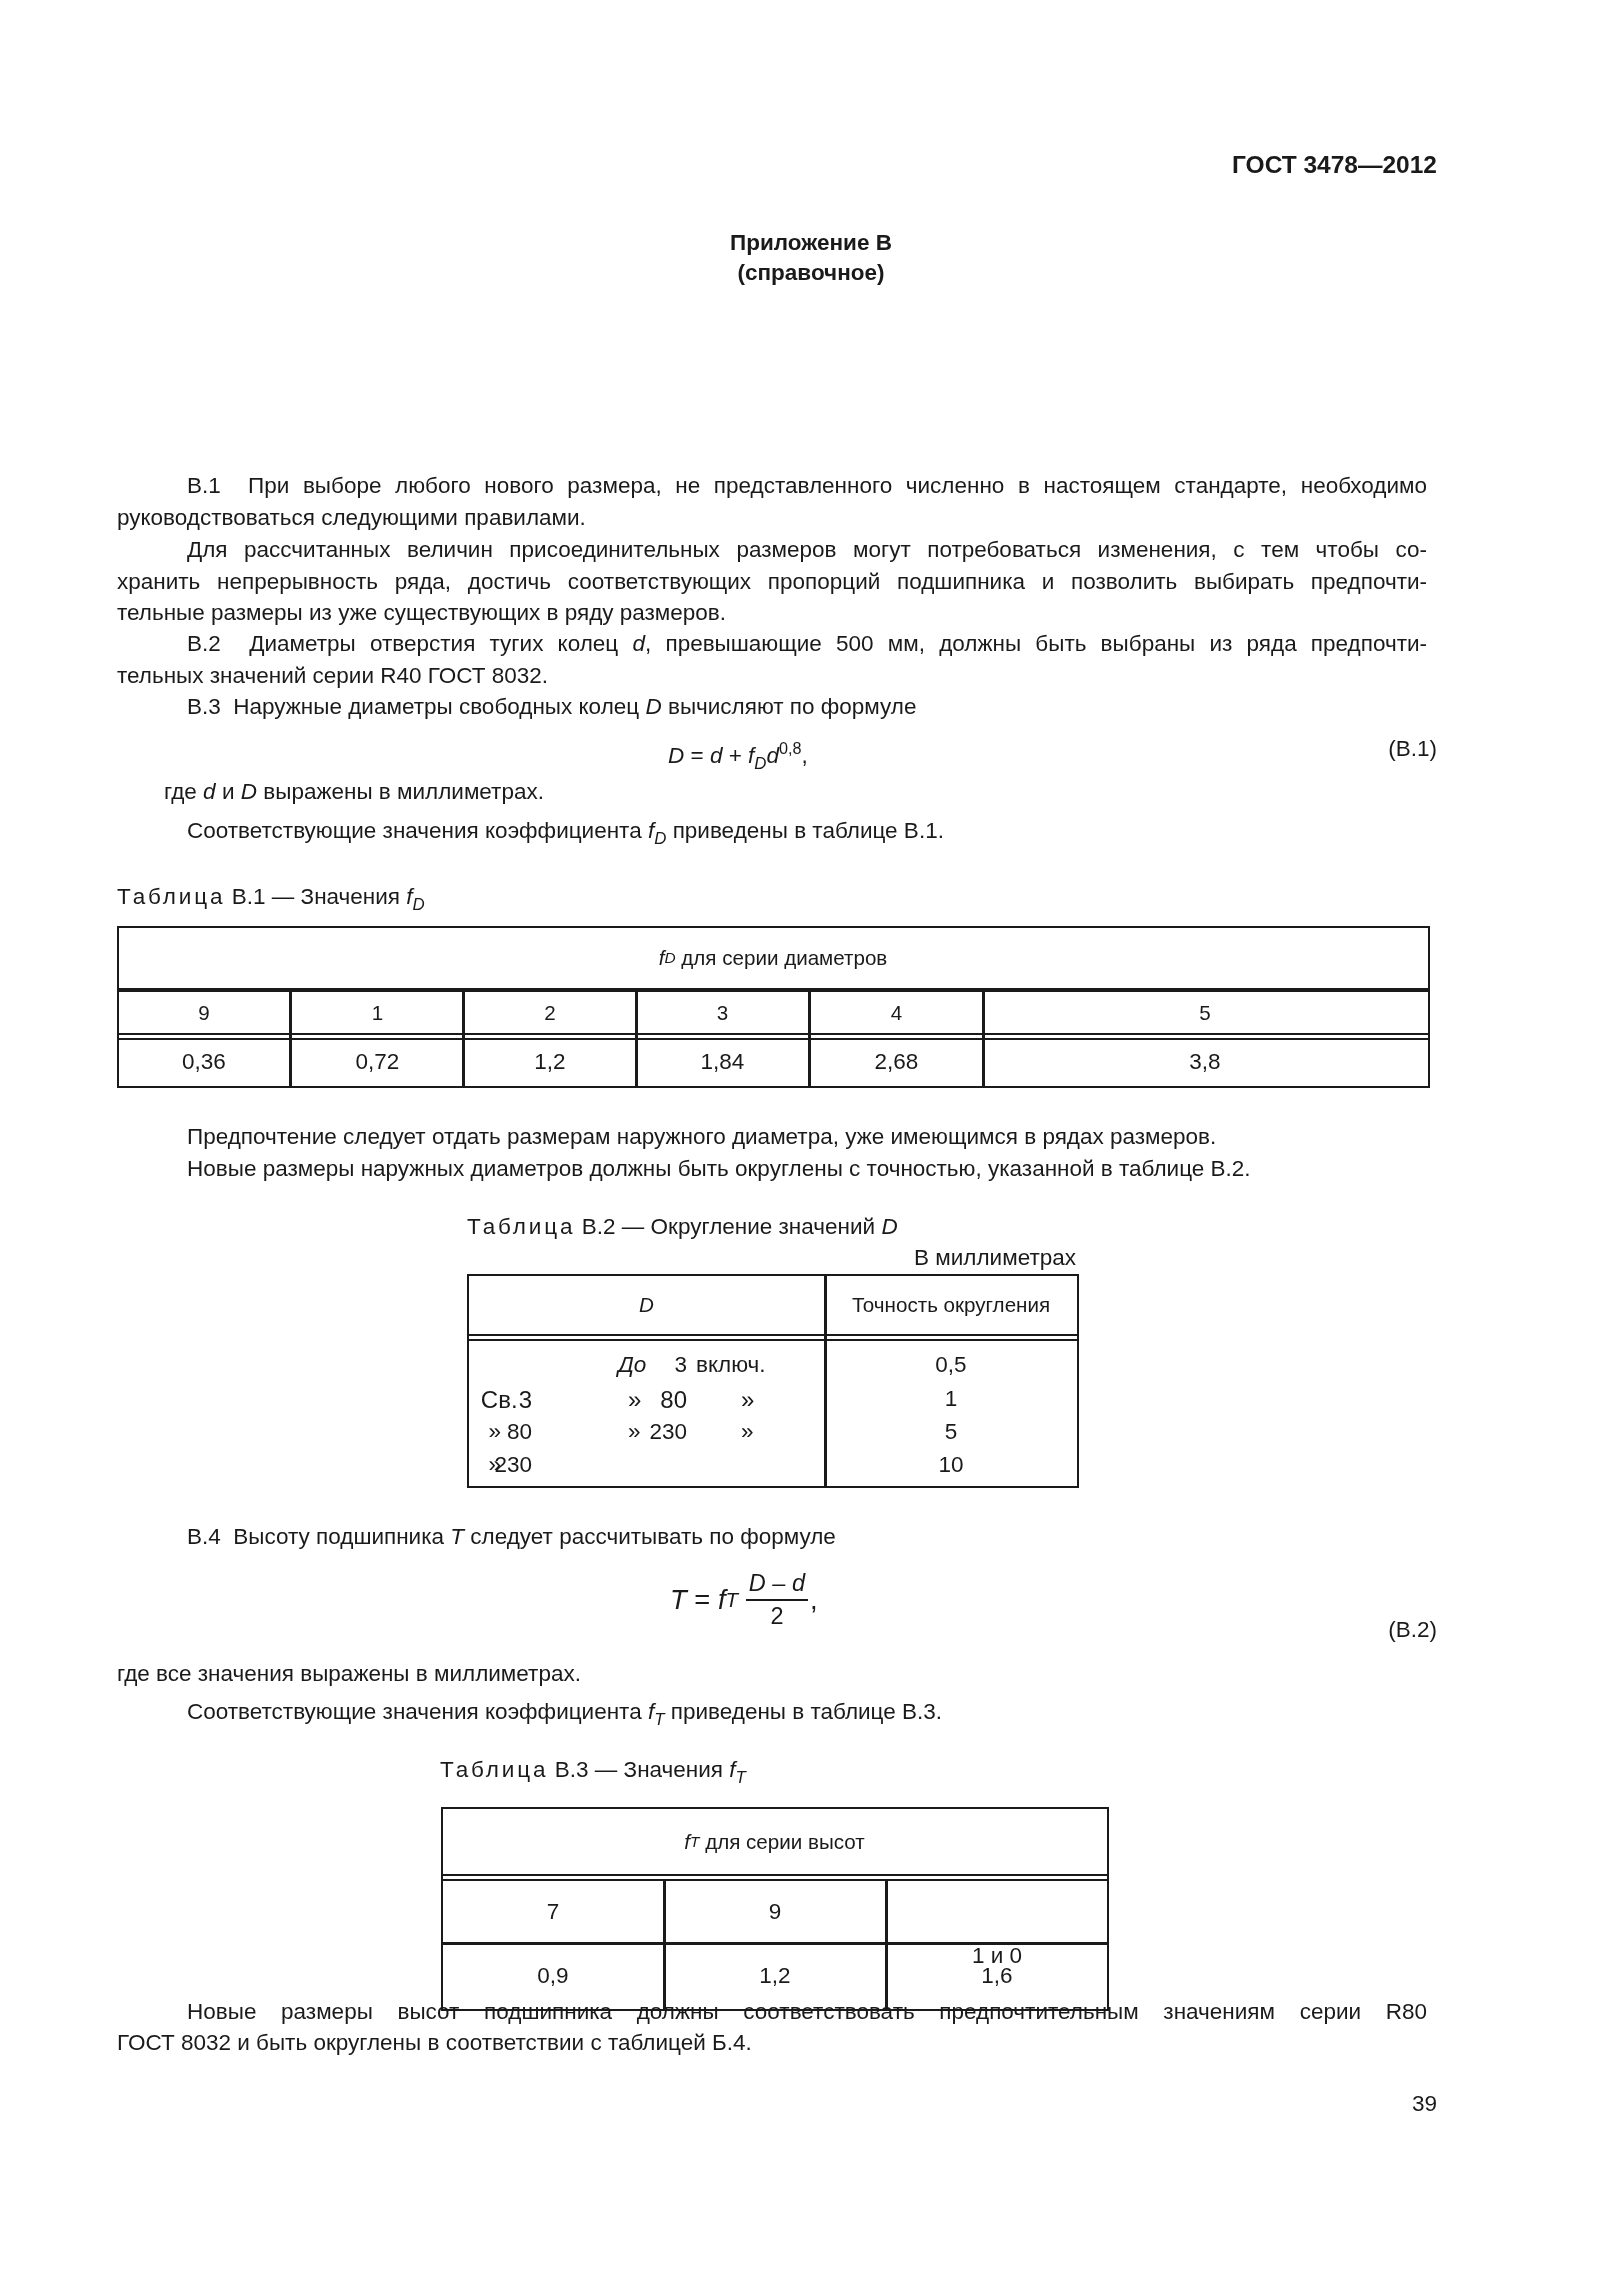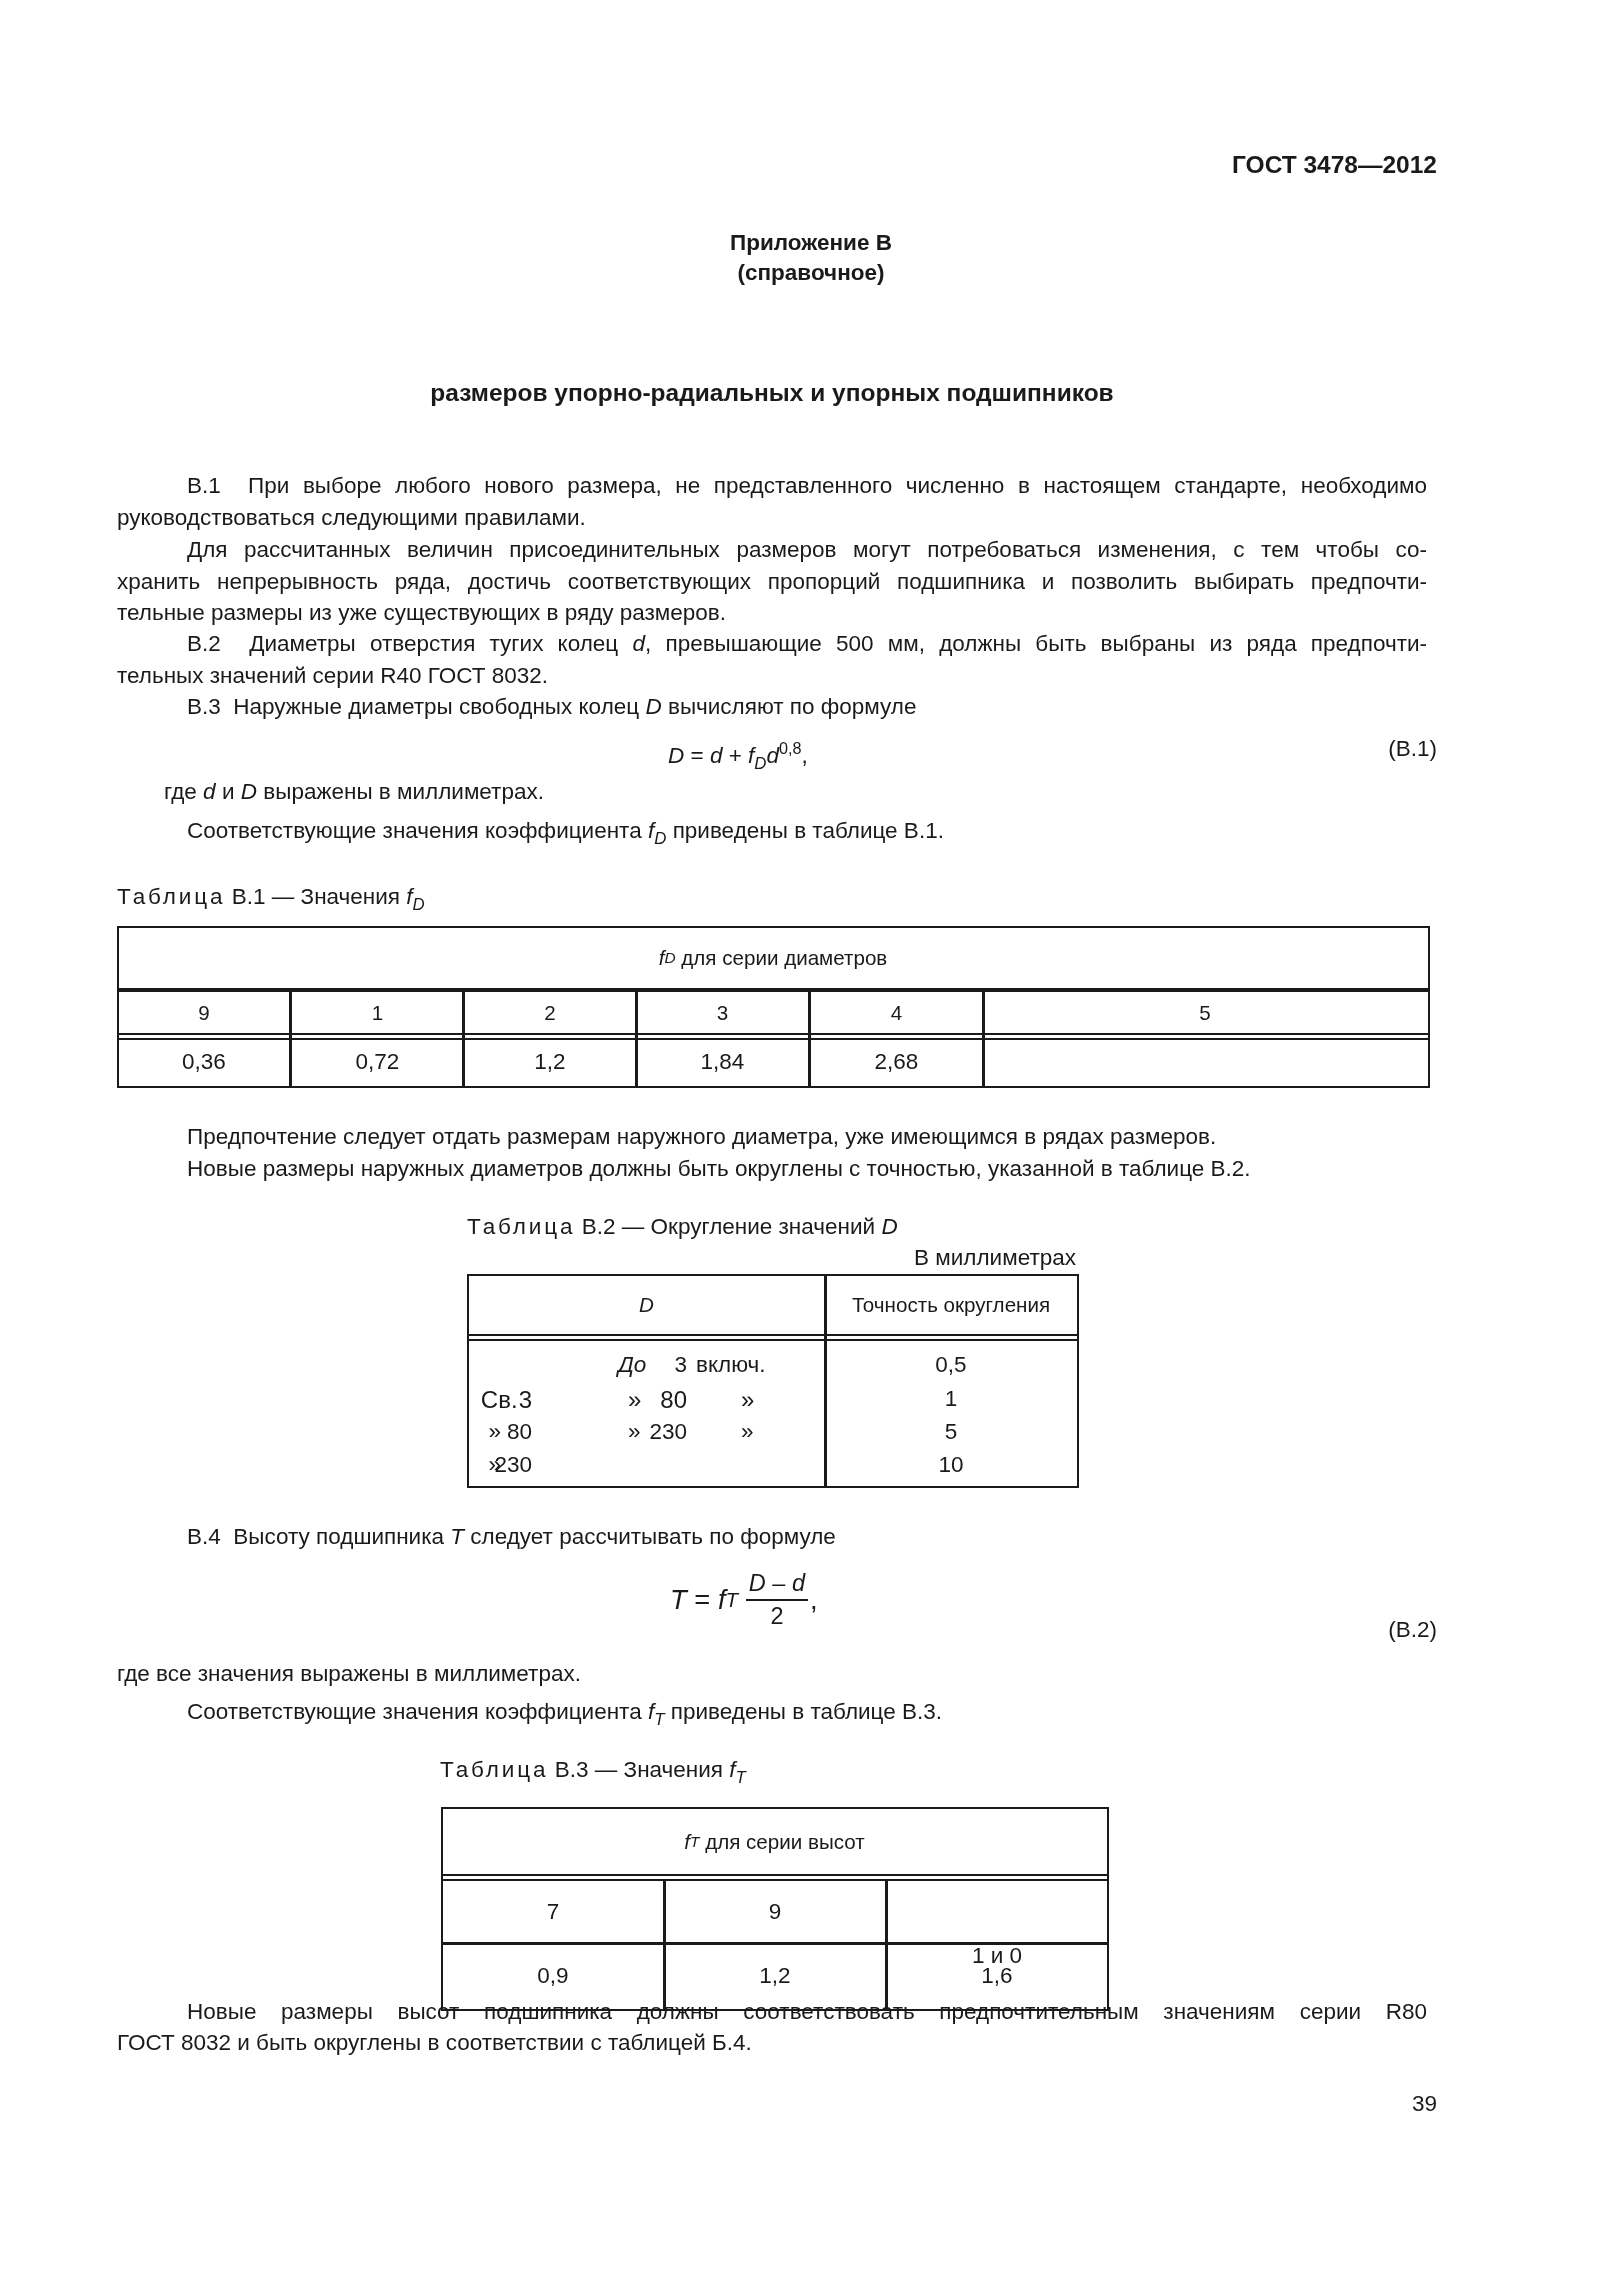--- a/index.html
+++ b/index.html
@@ -27,21 +27,20 @@
 </style>
 </head>
 <body>
 
 <div class="abs txt b" style="right:184px; top:149px; font-size:24.5px;">ГОСТ 3478—2012</div>
 
 <div class="abs txt b center" style="left:615px; width:392px; top:227px; font-size:22.5px;">Приложение В</div>
 <div class="abs txt b center" style="left:615px; width:392px; top:257px; font-size:22.5px;">(справочное)</div>
 
 <div class="abs b center" style="left:117px; width:1310px; top:376px; font-size:24.5px; line-height:33px;">
-  <div>размеров упорно-радиальных и упорных подшипников</div>
 </div>
 
 <div class="abs txt" style="left:187px; top:470px; width:1240px; text-align:justify; text-align-last:justify;">
   <span>В.1</span>&nbsp;
   <span>При выборе любого нового размера, не представленного численно в настоящем стандарте, необходимо</span>
 </div>
 <div class="abs txt" style="left:117px; top:502px;">руководствоваться следующими правилами.</div>
 
 <div class="abs txt" style="left:187px; top:534px; width:1240px; text-align:justify; text-align-last:justify;">Для рассчитанных величин присоединительных размеров могут потребоваться изменения, с тем чтобы со-</div>
 <div class="abs txt" style="left:117px; top:566px; width:1310px; text-align:justify; text-align-last:justify;">хранить непрерывность ряда, достичь соответствующих пропорций подшипника и позволить выбирать предпочти-</div>
@@ -105,20 +104,21 @@
   <div class="cell" style="left:346px; top:64px; width:170px; height:41px;">2</div>
   <div class="cell" style="left:518px; top:64px; width:171px; height:41px;">3</div>
   <div class="cell" style="left:692px; top:64px; width:171px; height:41px;">4</div>
   <div class="cell" style="left:865px; top:64px; width:442px; height:41px;">5</div>
 
   <div class="cell cell-lg" style="left:0; top:112px; width:170px; height:44px;">0,36</div>
   <div class="cell cell-lg" style="left:173px; top:112px; width:171px; height:44px;">0,72</div>
   <div class="cell cell-lg" style="left:346px; top:112px; width:170px; height:44px;">1,2</div>
   <div class="cell cell-lg" style="left:518px; top:112px; width:171px; height:44px;">1,84</div>
   <div class="cell cell-lg" style="left:692px; top:112px; width:171px; height:44px;">2,68</div>
+  <div class="cell cell-lg" style="left:865px; top:112px; width:442px; height:44px;">3,8</div>
 </div>
 
 <div class="abs txt" style="left:187px; top:1121px;">Предпочтение следует отдать размерам наружного диаметра, уже имеющимся в рядах размеров.</div>
 <div class="abs txt" style="left:187px; top:1153px;">Новые размеры наружных диаметров должны быть округлены с точностью, указанной в таблице В.2.</div>
 
 <div class="abs txt" style="left:467px; top:1211px;">
   <span class="spaced">Таблица</span>
   <span>В.2 — Округление значений</span>
   <span class="i">D</span>
 </div>

